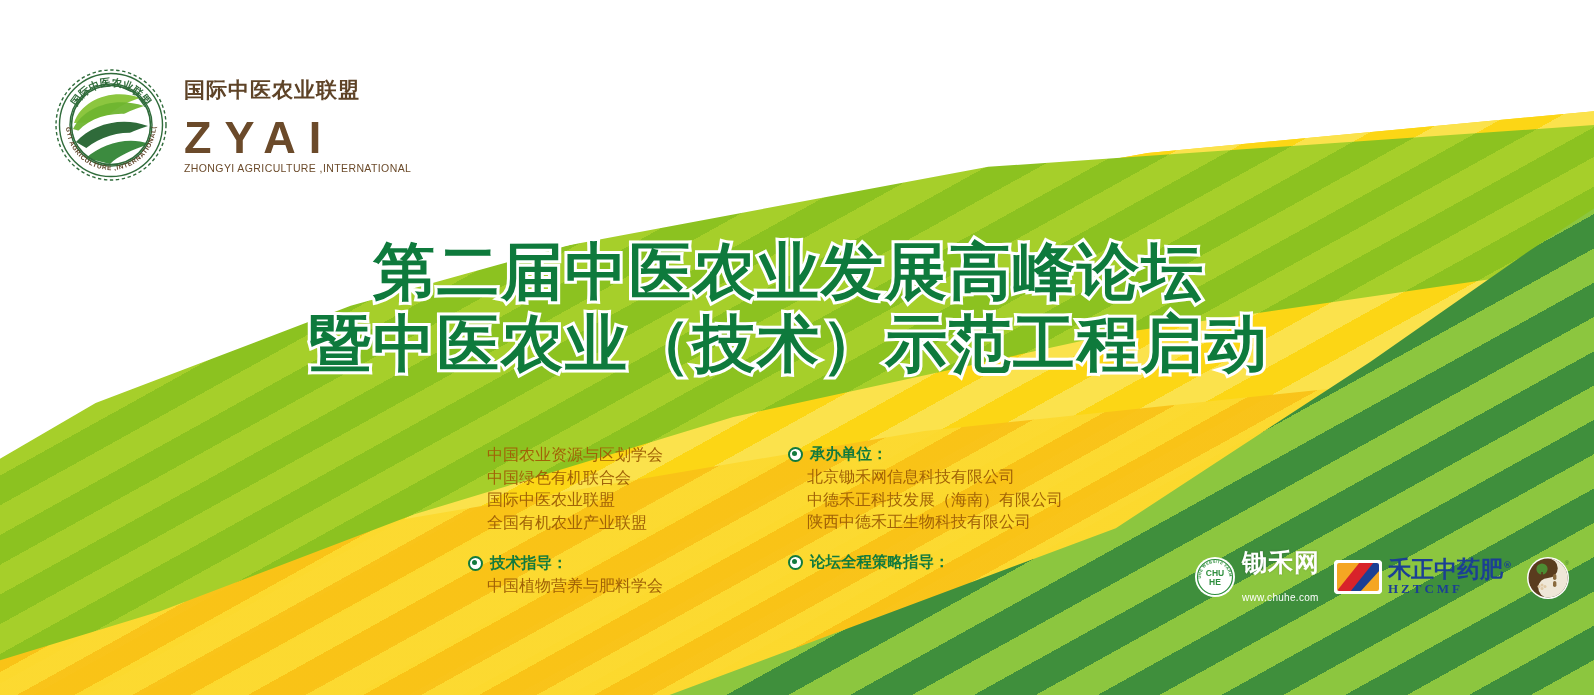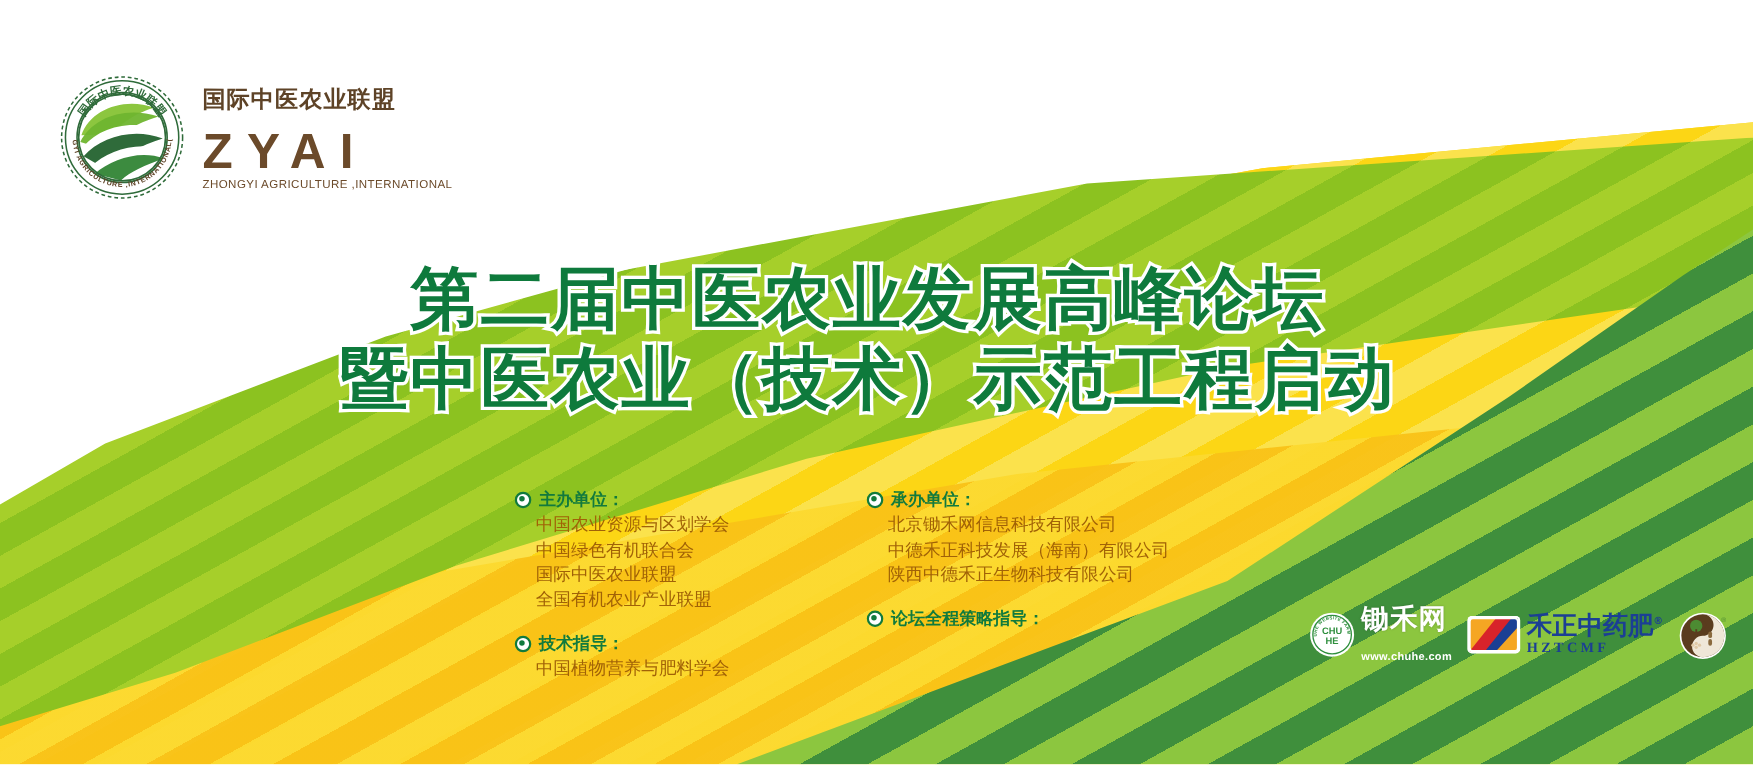--- a/index.html
+++ b/index.html
@@ -147,21 +147,21 @@
   
   .sp-chuhe{gap:6px;}
   .chuhe-mark{width:42px;height:42px;flex:0 0 42px;}
   .chuhe-txt{display:flex;flex-direction:column;line-height:1;}
   .chuhe-cn{
     font-size:25px;font-weight:bold;color:#ffffff;letter-spacing:1px;
     font-family:"DejaVu Sans","Liberation Sans",sans-serif;
     text-shadow:0 0 2px rgba(0,0,0,.25);
   }
   .chuhe-url{
-    font-size:10px;font-weight:bold;color:#ffffff;letter-spacing:.3px;
+    font-size:10px;font-weight:normal;color:#ffffff;letter-spacing:.3px;
     margin-top:18px;font-family:"Liberation Sans",sans-serif;
   }
 
   
   .sp-hzt{gap:6px;}
   .hzt-mark{
     width:48px;height:34px;flex:0 0 48px;border-radius:4px;overflow:hidden;
     background:#fff;
   }
   .hzt-txt{display:flex;flex-direction:column;line-height:1;}
@@ -240,24 +240,20 @@
     <div class="title-line">
       <span>暨中医农业（技术）示范工程启动</span>
     </div>
   </div>
 
   <div id="info">
 
     <div class="info-col">
 
       <div class="info-group">
-        <div class="info-head">
-          <span class="bullet"></span>
-          <span>主办单位：</span>
-        </div>
         <div class="info-item">中国农业资源与区划学会</div>
         <div class="info-item">中国绿色有机联合会</div>
         <div class="info-item">国际中医农业联盟</div>
         <div class="info-item">全国有机农业产业联盟</div>
       </div>
 
       <div class="info-group">
         <div class="info-head">
           <span class="bullet"></span>
           <span>技术指导：</span>

